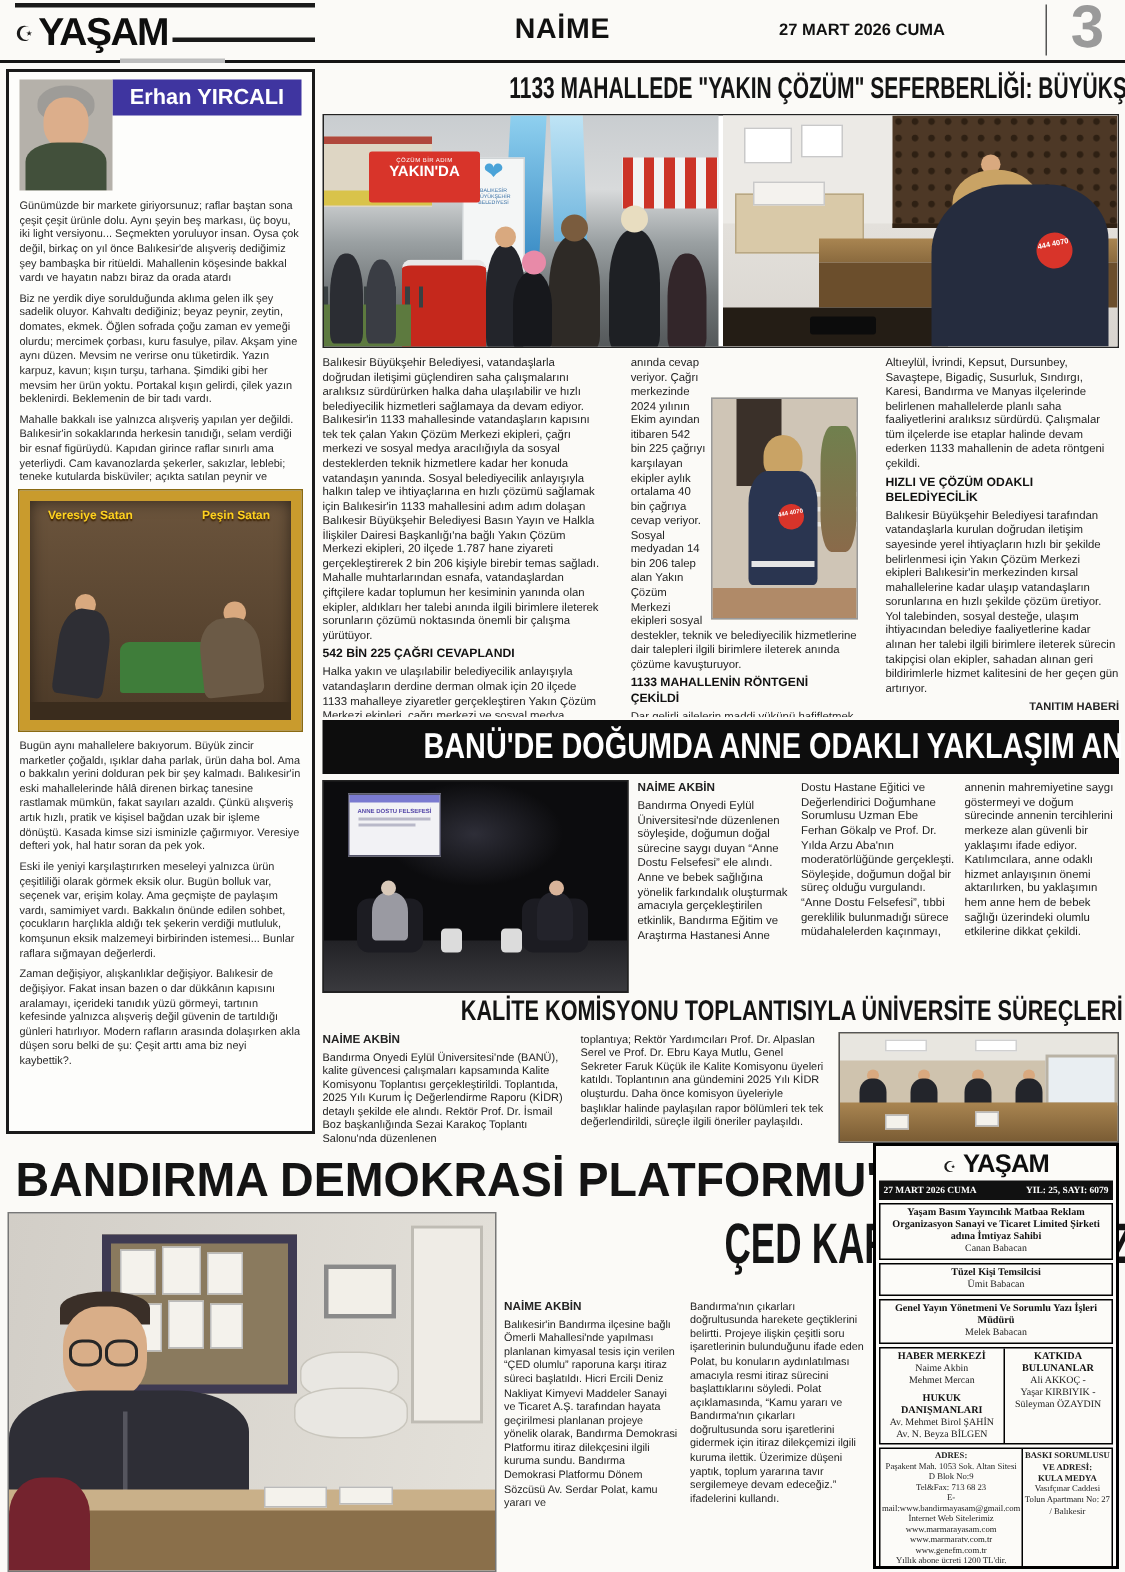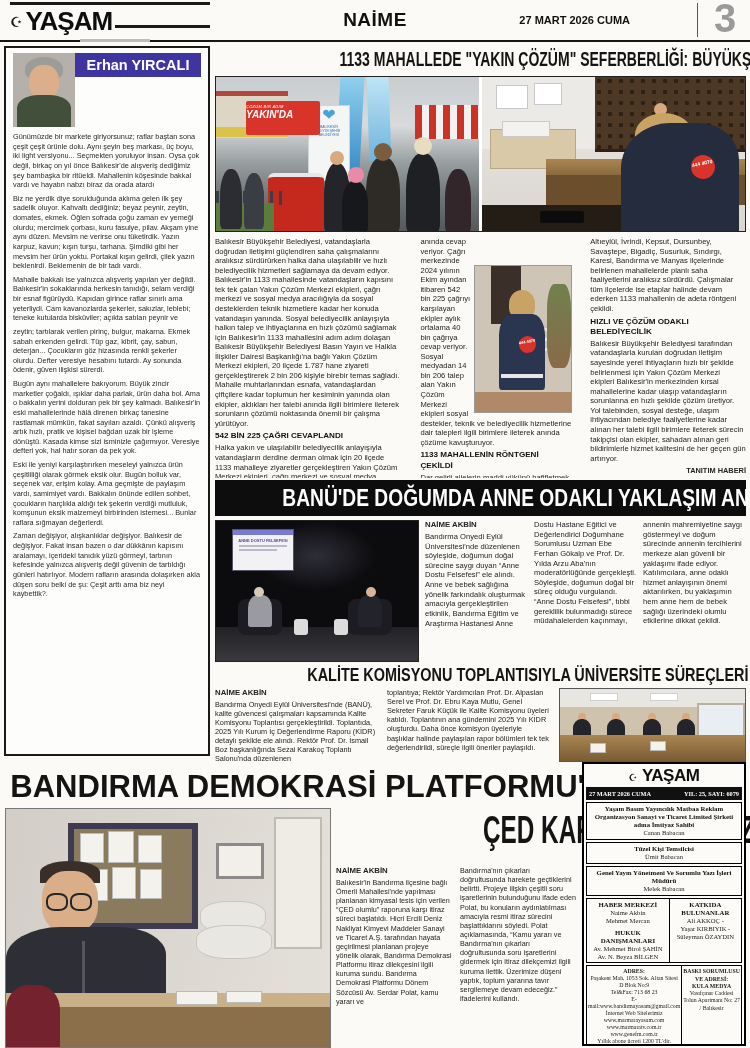--- a/index.html
+++ b/index.html
@@ -64,21 +64,21 @@
 
   
   .pA{background:linear-gradient(#c9cdd0 0%,#d8dadb 32%,#9aa0a2 55%,#6f7476 78%,#54585a 100%);}
   .pA-bld{left:0;top:14px;width:72px;height:42px;background:#ded6c4;border-top:5px solid #b0483c;}
   .pA-bld2{left:0;top:50px;width:72px;height:10px;background:#d9c34a;}
   .pA-flag1{left:122px;top:0;width:24px;height:92px;background:linear-gradient(#8fd0ef,#3e8fc7);transform:skewX(-3deg);}
   .pA-flag2{left:152px;top:0;width:22px;height:84px;background:linear-gradient(#bfe4f5,#6db4dd);transform:skewX(2deg);}
   .pA-banner{left:92px;top:28px;width:40px;height:74px;background:#f4f6f6;border:1px solid #cfd4d6;text-align:center;}
   .pA-heart{font-size:16px;color:#4aa3d8;line-height:1.1;display:block;}
   .pA-bannertext{font-size:3.5px;color:#3e74a8;line-height:1.2;display:block;padding:1px;}
-  .pA-sign{left:30px;top:24px;width:74px;height:34px;background:#d8342a;border-radius:2px;color:#fff;padding-top:3px;box-sizing:border-box;font-style:italic;}
+  .pA-sign{left:30px;top:24px;width:74px;height:34px;background:#d8342a;border-radius:2px;color:#fff;text-align:center;padding-top:3px;box-sizing:border-box;}
   .pA-sign .s1{font-size:4px;display:block;letter-spacing:.3px;}
   .pA-sign .s2{font-size:10px;font-weight:800;display:block;line-height:1.15;}
   .pA-stand{left:52px;top:96px;width:56px;height:58px;background:#c5281c;border-radius:6px 6px 0 0;border-top:4px solid #e8e8e8;}
   .pA-awn{right:0;top:28px;width:64px;height:34px;background:repeating-linear-gradient(90deg,#cc3327 0 7px,#f2f2f2 7px 14px);}
   .pA-grass{left:0;bottom:0;width:58px;height:28px;background:#5d7a3f;}
   .pA-fence{left:0;bottom:26px;width:70px;height:14px;background:repeating-linear-gradient(90deg,#394042 0 3px,transparent 3px 9px);}
   .crowd{border-radius:45% 45% 12% 12%;}
   .head{border-radius:50%;}
   
   .pB{background:linear-gradient(#eceae6,#d9d5cf);}
@@ -201,21 +201,30 @@
         <div class="a-face"></div>
         <div class="a-shirt"></div>
       </div>
       <div class="author-titles">
         <div class="author-name">Erhan YIRCALI</div>
       </div>
     </div>
     <p>Günümüzde bir markete giriyorsunuz; raflar baştan sona çeşit çeşit ürünle dolu. Aynı şeyin beş markası, üç boyu, iki light versiyonu... Seçmekten yoruluyor insan. Oysa çok değil, birkaç on yıl önce Balıkesir'de alışveriş dediğimiz şey bambaşka bir ritüeldi. Mahallenin köşesinde bakkal vardı ve hayatın nabzı biraz da orada atardı</p>
     <p>Biz ne yerdik diye sorulduğunda aklıma gelen ilk şey sadelik oluyor. Kahvaltı dediğiniz; beyaz peynir, zeytin, domates, ekmek. Öğlen sofrada çoğu zaman ev yemeği olurdu; mercimek çorbası, kuru fasulye, pilav. Akşam yine aynı düzen. Mevsim ne verirse onu tüketirdik. Yazın karpuz, kavun; kışın turşu, tarhana. Şimdiki gibi her mevsim her ürün yoktu. Portakal kışın gelirdi, çilek yazın beklenirdi. Beklemenin de bir tadı vardı.</p>
     <p>Mahalle bakkalı ise yalnızca alışveriş yapılan yer değildi. Balıkesir'in sokaklarında herkesin tanıdığı, selam verdiği bir esnaf figürüydü. Kapıdan girince raflar sınırlı ama yeterliydi. Cam kavanozlarda şekerler, sakızlar, leblebi; teneke kutularda bisküviler; açıkta satılan peynir ve</p>
-    <p>zeytin; tartılarak verilen pirinç, bulgur, makarna. Ekmek sabah erkenden gelirdi. Tüp gaz, kibrit, çay, sabun, deterjan... Çocukların göz hizasında renkli şekerler olurdu. Defter veresiye hesabını tutardı. Ay sonunda ödenir, güven ilişkisi sürerdi.</p>
+    <div class="cartoon">
+      <span class="ct-label ct-l">Veresiye Satan</span>
+      <span class="ct-label ct-r">Peşin Satan</span>
+      <div class="ct-floor"></div>
+      <div class="ct-table"></div>
+      <div class="ct-head1"></div>
+      <div class="ct-fig1"></div>
+      <div class="ct-head2"></div>
+      <div class="ct-fig2"></div>
+    </div>
     <p>Bugün aynı mahallelere bakıyorum. Büyük zincir marketler çoğaldı, ışıklar daha parlak, ürün daha bol. Ama o bakkalın yerini dolduran pek bir şey kalmadı. Balıkesir'in eski mahallelerinde hâlâ direnen birkaç tanesine rastlamak mümkün, fakat sayıları azaldı. Çünkü alışveriş artık hızlı, pratik ve kişisel bağdan uzak bir işleme dönüştü. Kasada kimse sizi isminizle çağırmıyor. Veresiye defteri yok, hal hatır soran da pek yok.</p>
     <p>Eski ile yeniyi karşılaştırırken meseleyi yalnızca ürün çeşitliliği olarak görmek eksik olur. Bugün bolluk var, seçenek var, erişim kolay. Ama geçmişte de paylaşım vardı, samimiyet vardı. Bakkalın önünde edilen sohbet, çocukların harçlıkla aldığı tek şekerin verdiği mutluluk, komşunun eksik malzemeyi birbirinden istemesi... Bunlar raflara sığmayan değerlerdi.</p>
     <p>Zaman değişiyor, alışkanlıklar değişiyor. Balıkesir de değişiyor. Fakat insan bazen o dar dükkânın kapısını aralamayı, içerideki tanıdık yüzü görmeyi, tartının kefesinde yalnızca alışveriş değil güvenin de tartıldığı günleri hatırlıyor. Modern rafların arasında dolaşırken akla düşen soru belki de şu: Çeşit arttı ama biz neyi kaybettik?.</p>
   </aside>
 
   <section class="main">
     <div class="m-headline">
       <span class="cond" style="transform:scaleX(.70);">1133 MAHALLEDE "YAKIN ÇÖZÜM" SEFERBERLİĞİ: BÜYÜKŞEHİR HER AN YANINIZDA</span>
     </div>
 

